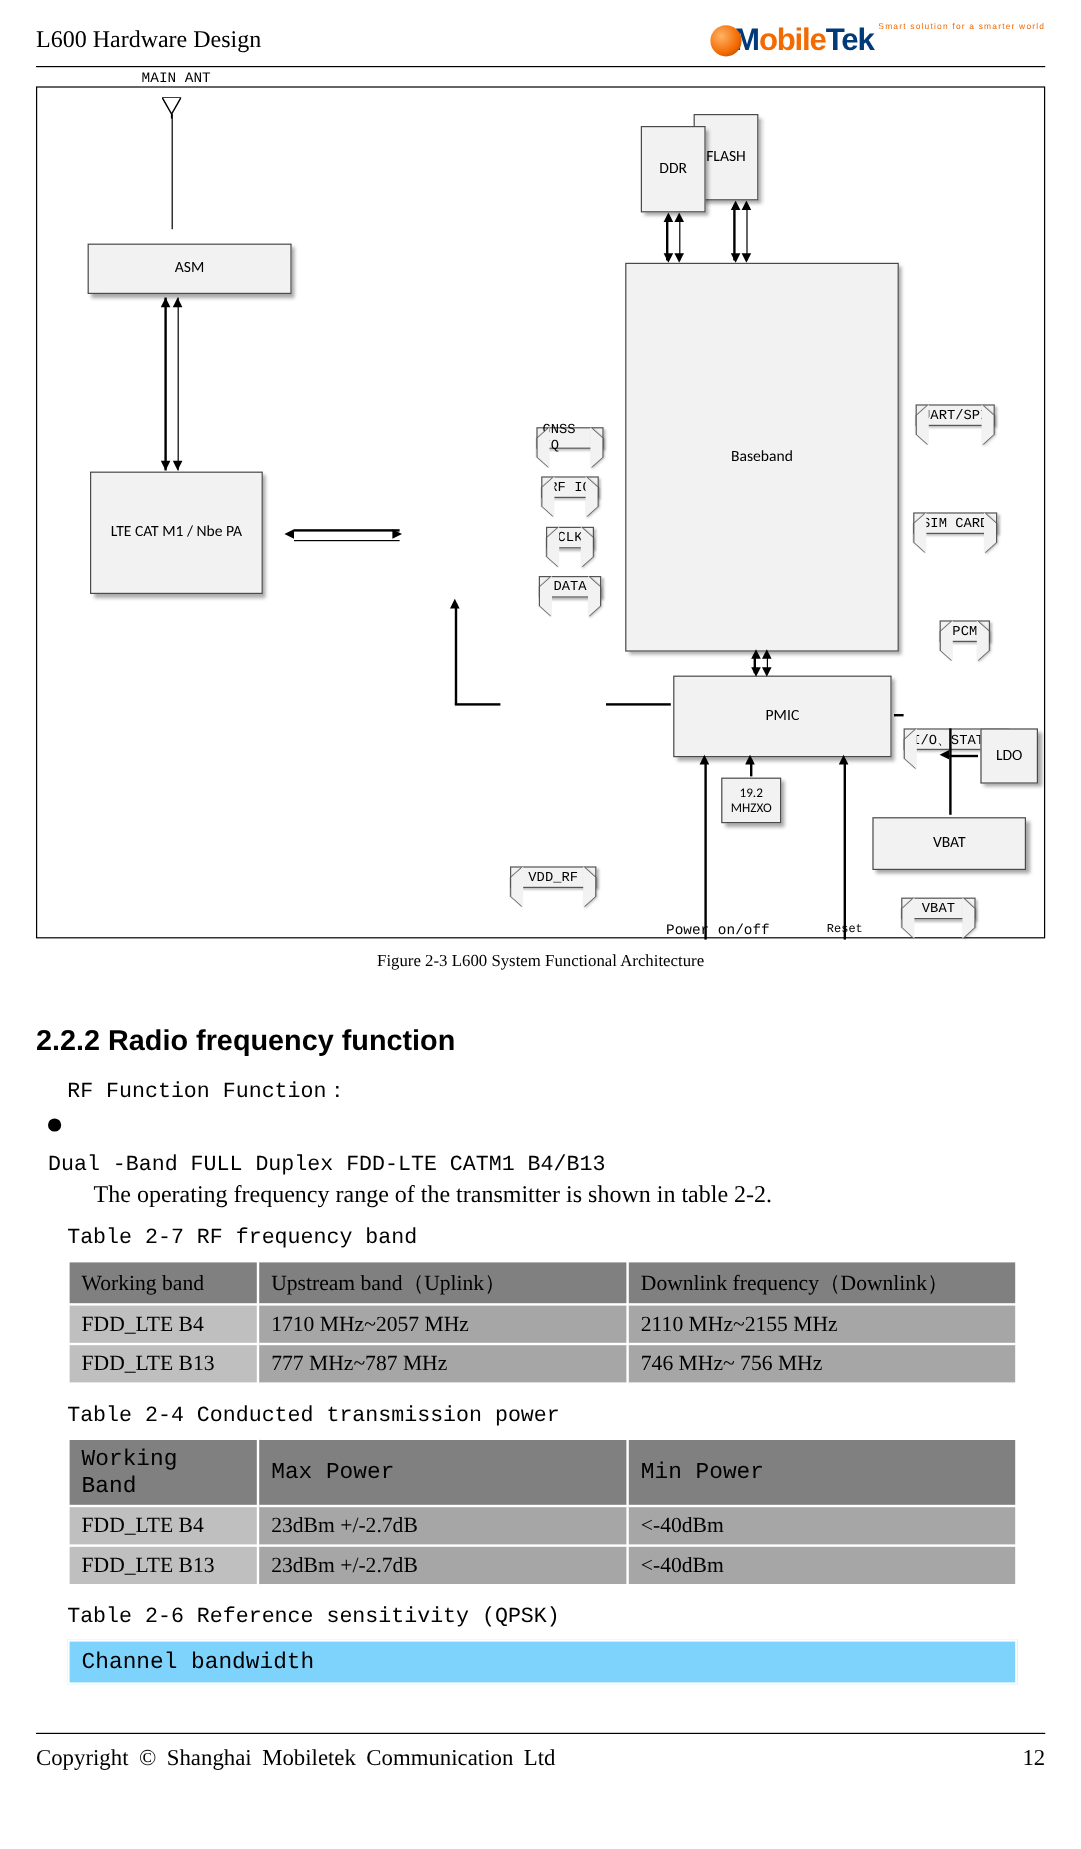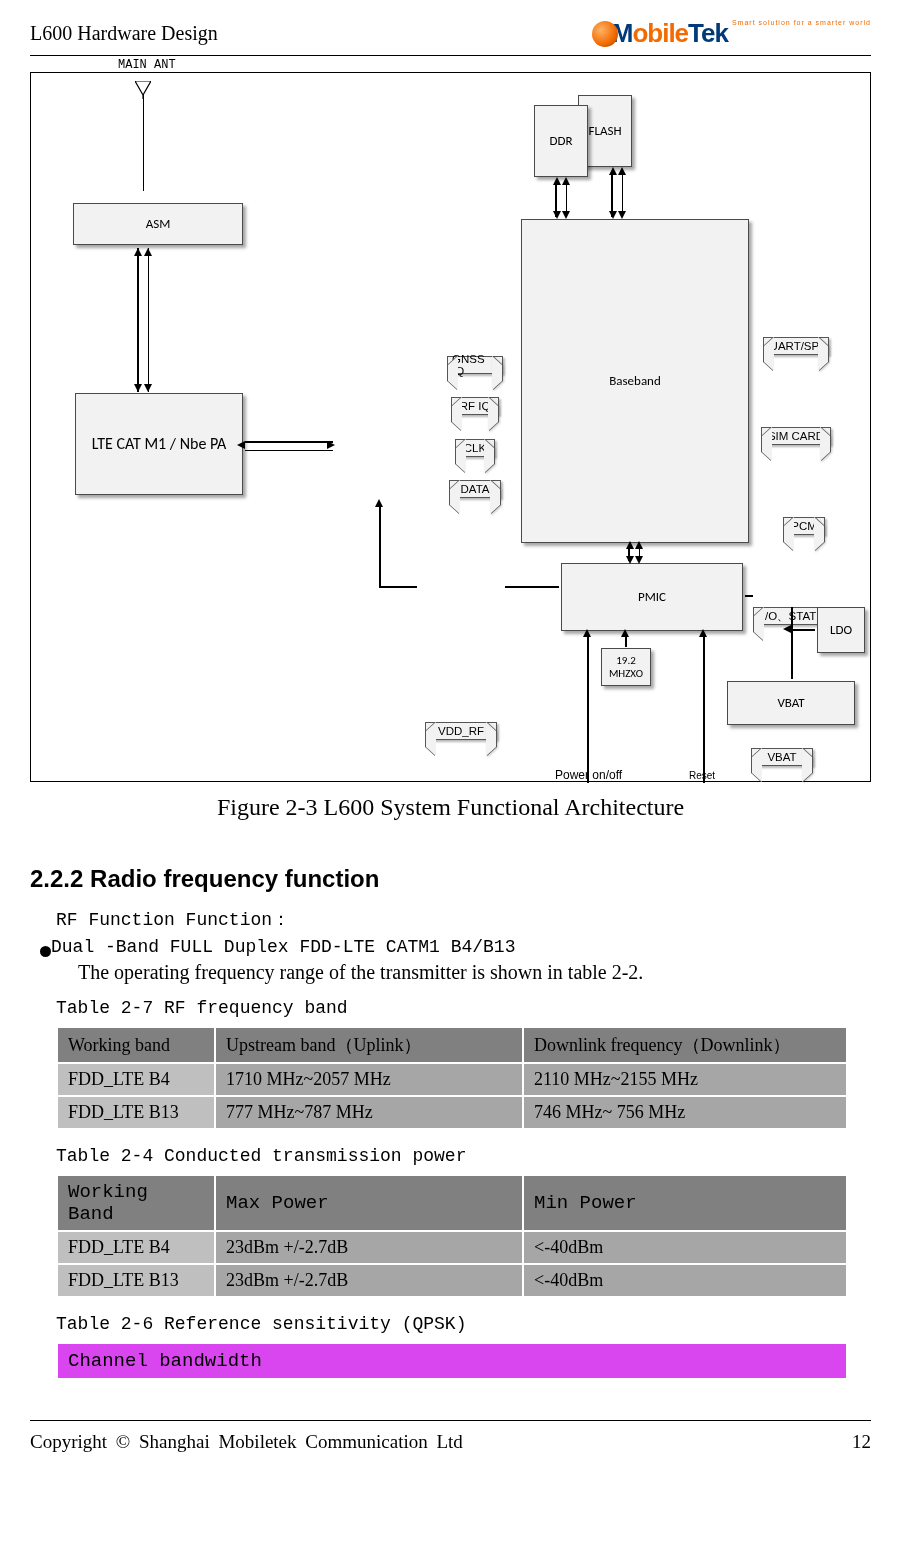--- a/index.html
+++ b/index.html
@@ -69,33 +69,33 @@
     display: flex;
     align-items: center;
     justify-content: center;
     font-family: Calibri, Arial, sans-serif;
     font-size: 13px;
     text-align: center;
     line-height: 1.2;
   }
 
   .asm   { left: 42px;  top: 130px; width: 170px; height: 42px; }
-  .pa    { left: 44px;  top: 320px; width: 168px; height: 102px; font-size:16px;}
+  .pa    { left: 44px;  top: 320px; width: 144px; height: 102px; font-size:13px;}
   .rf    { left: 304px; top: 228px; width: 94px;  height: 200px; font-size:12px;}
   .ddr   { left: 503px; top: 32px;  width: 54px;  height: 72px; z-index:2;}
   .flash { left: 547px; top: 22px;  width: 54px;  height: 72px; z-index:1;}
   .bb    { left: 490px; top: 146px; width: 228px; height: 324px; }
   .pmic  { left: 530px; top: 490px; width: 182px; height: 68px; }
   .xo    { left: 570px; top: 575px; width: 50px;  height: 38px;  font-size:11px;}
   .vbat2 { left: 696px; top: 608px; width: 128px; height: 44px; }
   .ldo   { left: 786px; top: 534px; width: 48px;  height: 46px; }
 
   .sig {
     position: absolute;
-    font-family: Liberation Sans, sans-serif;
+    font-family: Liberation Mono, monospace;
     font-size: 11.5px;
     height: 18px;
     display: flex;
     align-items: center;
     justify-content: center;
     vertical-align: middle;
   }
   .hexband {
     background: #f2f2f2;
     border: 1px solid #555;
@@ -161,41 +161,41 @@
     height:10px;
     display:flex;
     flex-direction:column;
     justify-content:space-between;
   }
   .dbl-h .l { height:1.5px; background:#000; width:100%;}
 
   .figcap {
     text-align: center;
     font-family: "Times New Roman", serif;
-    font-size: 24px;
+    font-size: 14px;
     margin-top: 12px;
   }
 
   
   h2.section {
     font-family: Arial, sans-serif;
     font-weight: bold;
     font-size: 24px;
     margin-top: 44px;
     margin-bottom: 14px;
   }
   .mono-line {
     font-family: "Courier New", monospace;
     font-size: 18px;
     margin-left: 26px;
     margin-bottom: 6px;
   }
   .bullet-row {
-    display:flex; align-items:flex-end; 
-    margin-left: 10px; margin-bottom: 4px;
+    display:flex; align-items:flex-start; gap:18px;
+    margin-left: 10px; margin-bottom: 4px; flex-direction: column;
   }
   .bullet-dot {
     width:11px; height:11px; border-radius:50%; background:#000; margin-top:6px;
   }
   .serif-line {
     font-family: "Times New Roman", serif;
     font-size: 20px;
     margin-left: 48px;
     margin-bottom: 14px;
   }
@@ -224,21 +224,21 @@
     font-weight: normal;
   }
   table.datatbl td.col1 { background:#bfbfbf; width: 158px;}
   table.datatbl td.col2 { background:#a6a6a6; width: 308px;}
   table.datatbl td.col3 { background:#a6a6a6; }
 
   table.power th, table.power td.col1 { font-family: "SimSun","Courier New",monospace; }
   table.power th { font-size:19px; }
 
   .bandwidth-head {
-    background:#d946ef;
+    background:#7dd3fc;
     border:2.5px solid #fff;
     width:792px;
     margin-left:26px;
     font-family:"SimSun","Courier New",monospace;
     font-size:19px;
     padding:6px 10px;
   }
 
   
   .page-footer {

